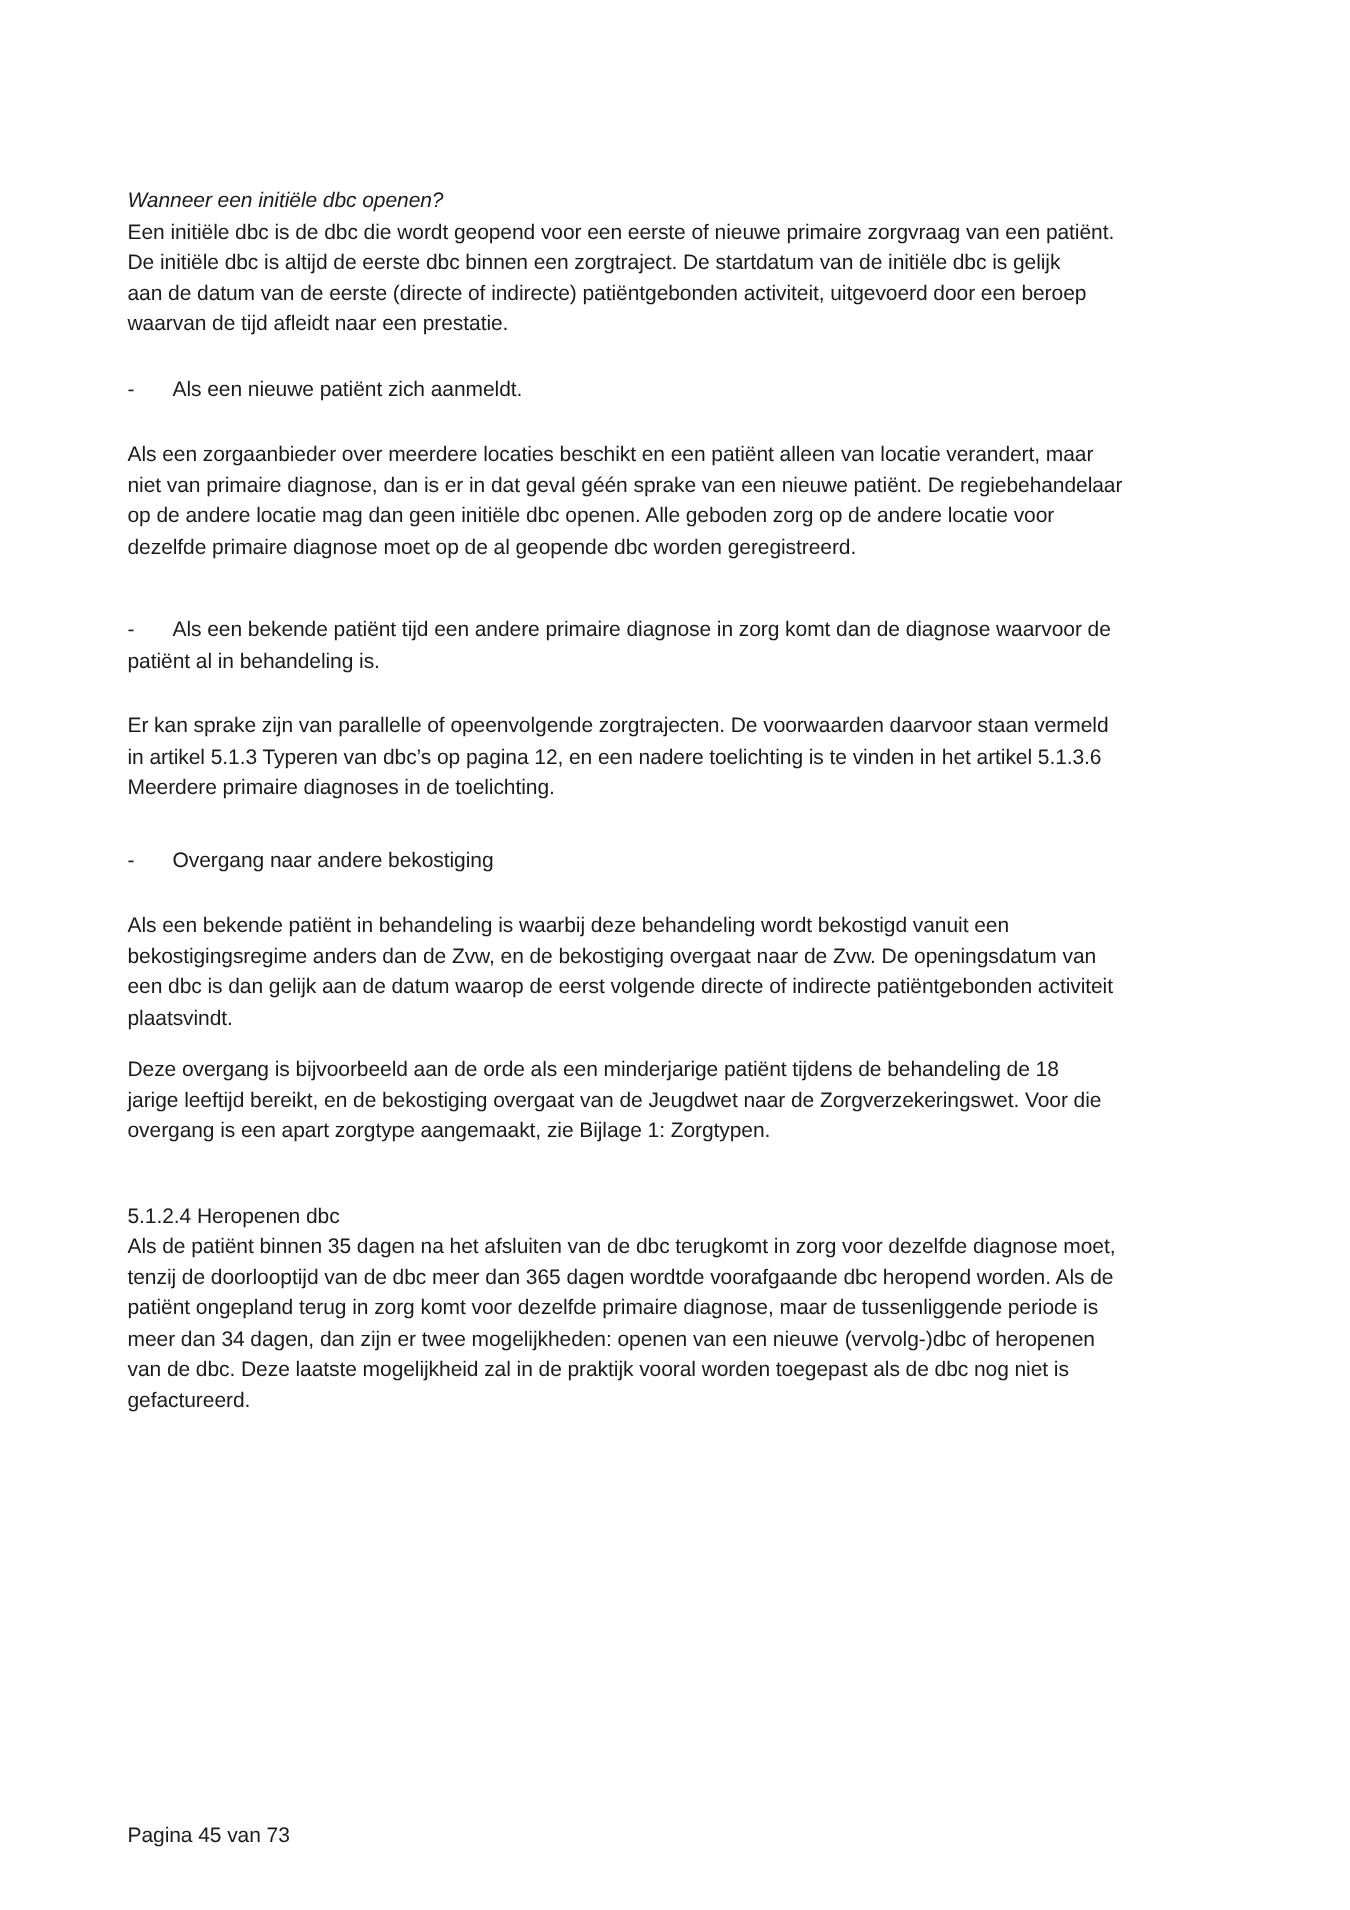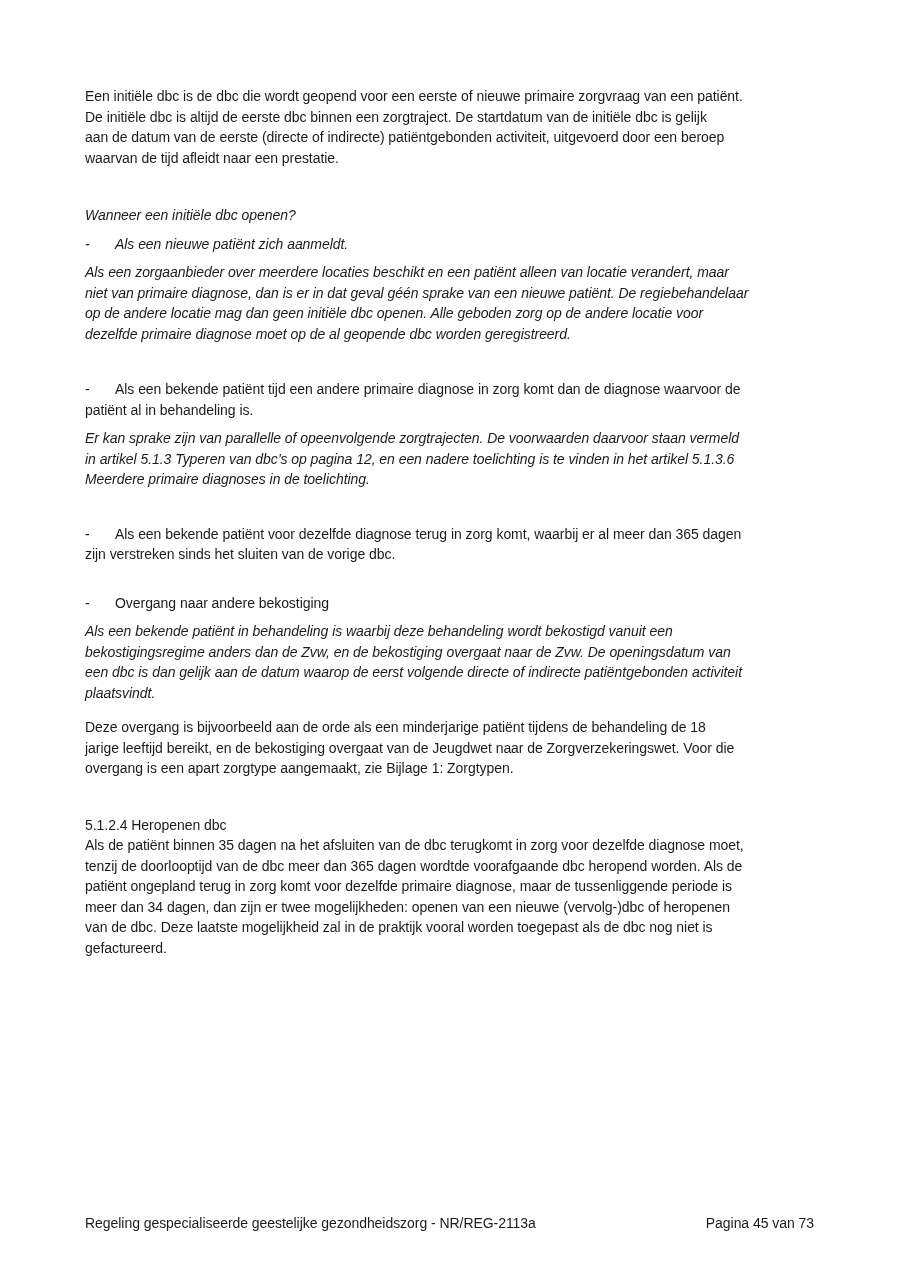--- a/index.html
+++ b/index.html
@@ -17,21 +17,21 @@
     width:745px;
     font-size:14px;
     line-height:20.5px;
     letter-spacing:-0.05px;
   }
   .blk{margin:0;white-space:pre;}
   .italic{font-style:italic;}
   .bullet .dash{display:inline-block;width:30px;white-space:pre;}
   .bullet .btext{white-space:pre;}
   .mt0{margin-top:0;}
-  .mt8{margin-top:8px;font-style:italic;}
+  .mt8{margin-top:23px;}
   .mt28{margin-top:28px;}
   .mt31{margin-top:31px;}
   .mt33{margin-top:14px;}
   .mt34{margin-top:34px;}
   .mt35{margin-top:35px;}
   .mt36{margin-top:36px;}
   .mt37{margin-top:37px;}
   .footer{
     position:absolute;
     left:85px;right:86px;top:1213px;
@@ -42,44 +42,42 @@
     letter-spacing:-0.05px;
     color:#1b1b1b;
   }
 </style>
 </head>
 <body>
 
 <div class="page">
   <div class="content">
 
+    <p class="blk italic mt37">Wanneer een initiële dbc openen?</p>
+
     <p class="blk mt0">Een initiële dbc is de dbc die wordt geopend voor een eerste of nieuwe primaire zorgvraag van een patiënt.
 De initiële dbc is altijd de eerste dbc binnen een zorgtraject. De startdatum van de initiële dbc is gelijk
 aan de datum van de eerste (directe of indirecte) patiëntgebonden activiteit, uitgevoerd door een beroep
 waarvan de tijd afleidt naar een prestatie.</p>
-
-    <p class="blk italic mt37">Wanneer een initiële dbc openen?</p>
 
     <div class="blk bullet mt8"><span class="dash">-</span><span class="btext">Als een nieuwe patiënt zich aanmeldt.</span></div>
 
     <p class="blk mt8">Als een zorgaanbieder over meerdere locaties beschikt en een patiënt alleen van locatie verandert, maar
 niet van primaire diagnose, dan is er in dat geval géén sprake van een nieuwe patiënt. De regiebehandelaar
 op de andere locatie mag dan geen initiële dbc openen. Alle geboden zorg op de andere locatie voor
 dezelfde primaire diagnose moet op de al geopende dbc worden geregistreerd.</p>
 
     <div class="blk bullet mt35"><span class="dash">-</span><span class="btext">Als een bekende patiënt tijd een andere primaire diagnose in zorg komt dan de diagnose waarvoor de
 patiënt al in behandeling is.</span></div>
 
 
     <p class="blk mt8">Er kan sprake zijn van parallelle of opeenvolgende zorgtrajecten. De voorwaarden daarvoor staan vermeld
 in artikel 5.1.3 Typeren van dbc’s op pagina 12, en een nadere toelichting is te vinden in het artikel 5.1.3.6
 Meerdere primaire diagnoses in de toelichting.</p>
 
-    <div class="blk bullet mt34"><span class="dash">-</span><span class="btext">Als een bekende patiënt voor dezelfde diagnose terug in zorg komt, waarbij er al meer dan 365 dagen
-zijn verstreken sinds het sluiten van de vorige dbc.</span></div>
 
     <div class="blk bullet mt28"><span class="dash">-</span><span class="btext">Overgang naar andere bekostiging</span></div>
 
     <p class="blk mt8">Als een bekende patiënt in behandeling is waarbij deze behandeling wordt bekostigd vanuit een
 bekostigingsregime anders dan de Zvw, en de bekostiging overgaat naar de Zvw. De openingsdatum van
 een dbc is dan gelijk aan de datum waarop de eerst volgende directe of indirecte patiëntgebonden activiteit
 plaatsvindt.</p>
 
     <p class="blk mt33">Deze overgang is bijvoorbeeld aan de orde als een minderjarige patiënt tijdens de behandeling de 18
 jarige leeftijd bereikt, en de bekostiging overgaat van de Jeugdwet naar de Zorgverzekeringswet. Voor die
@@ -93,16 +91,15 @@
 tenzij de doorlooptijd van de dbc meer dan 365 dagen wordtde voorafgaande dbc heropend worden. Als de
 patiënt ongepland terug in zorg komt voor dezelfde primaire diagnose, maar de tussenliggende periode is
 meer dan 34 dagen, dan zijn er twee mogelijkheden: openen van een nieuwe (vervolg-)dbc of heropenen
 van de dbc. Deze laatste mogelijkheid zal in de praktijk vooral worden toegepast als de dbc nog niet is
 gefactureerd.</p>
 
 
   </div>
 
   <div class="footer">
-    <span>Regeling gespecialiseerde geestelijke gezondheidszorg - NR/REG-2113a</span>
     <span>Pagina 45 van 73</span>
   </div>
 </div>
 
 </body></html>

